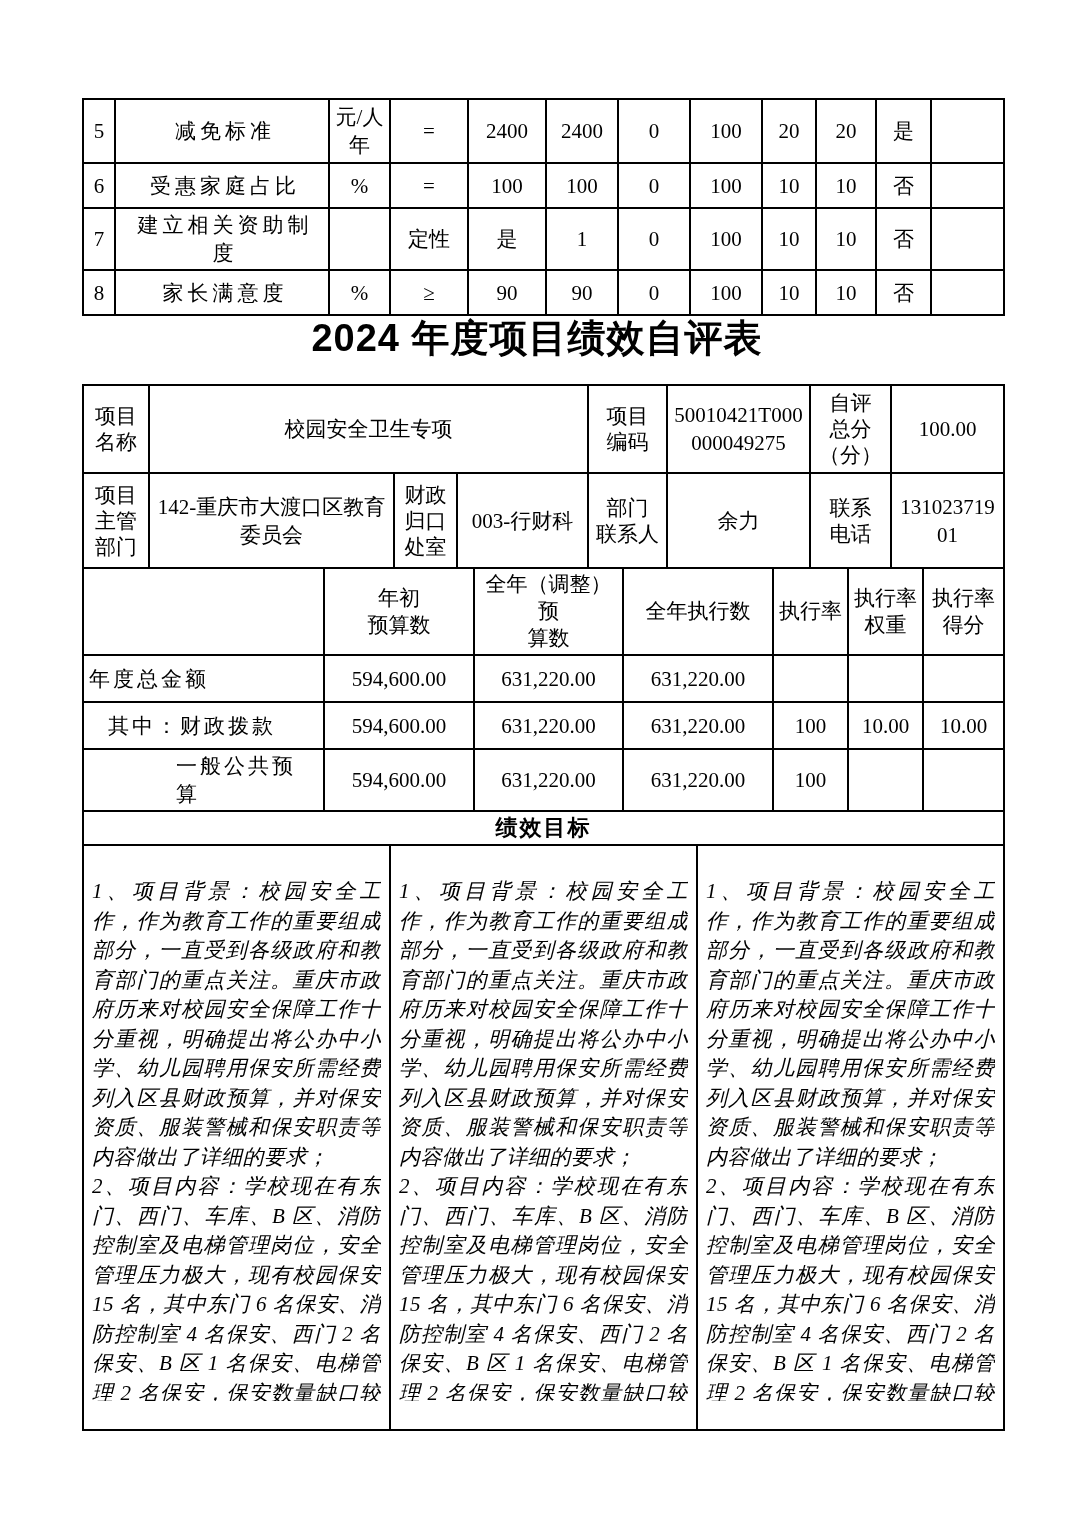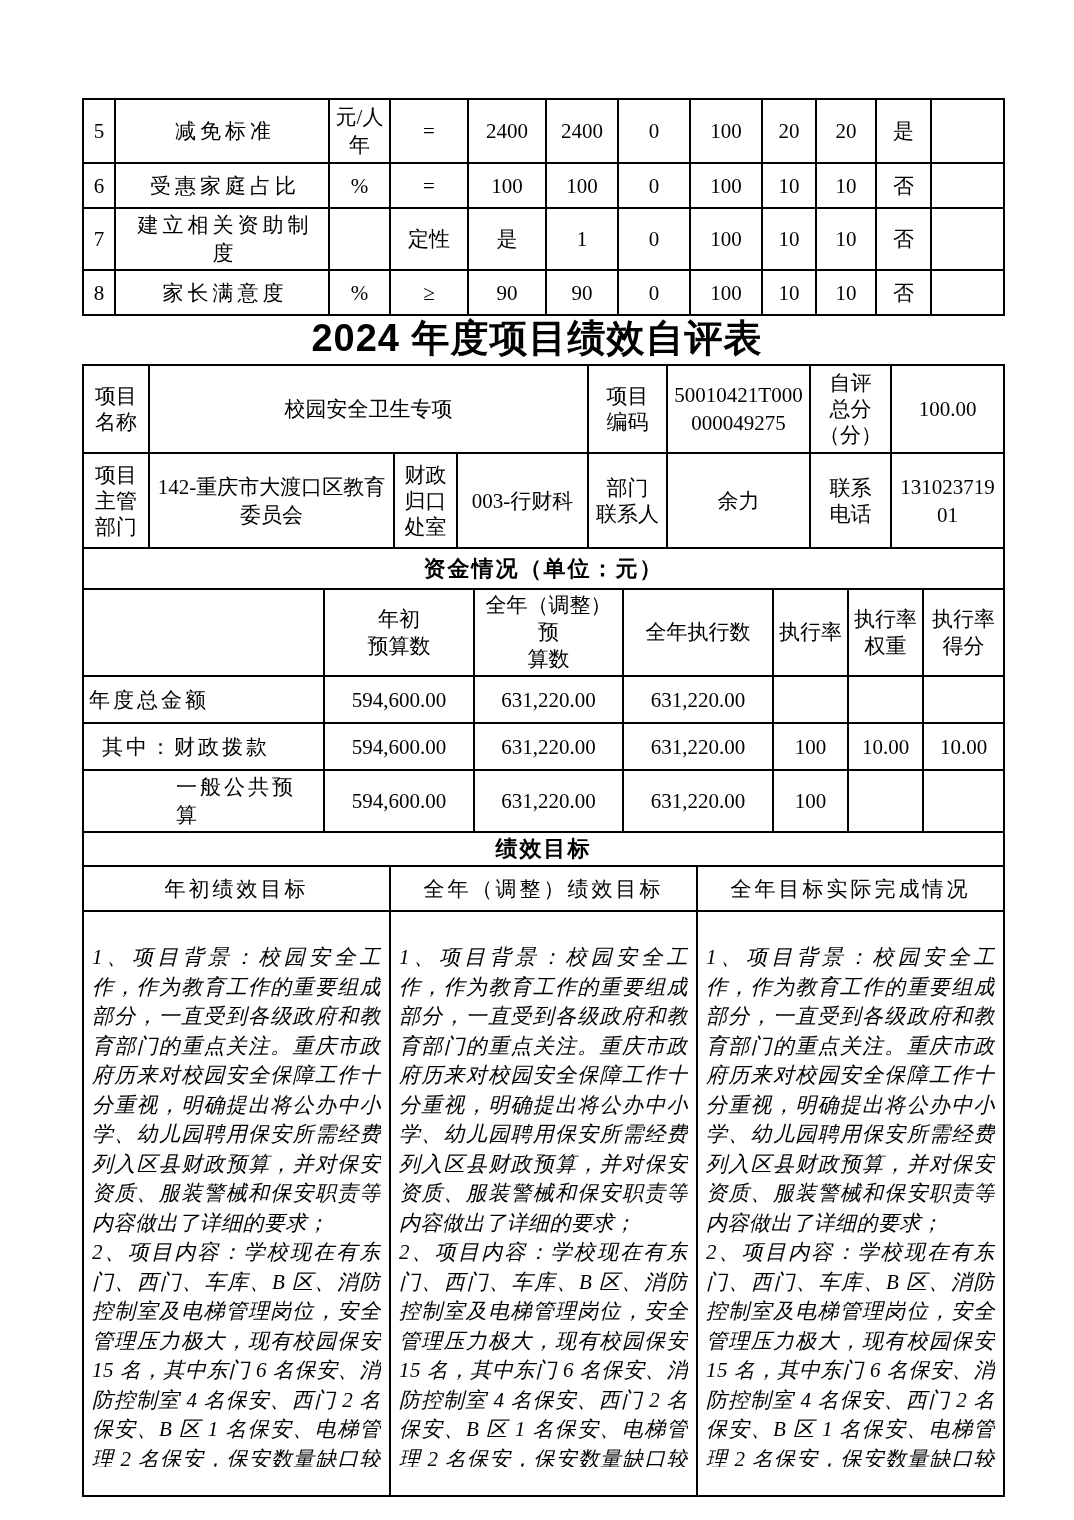--- a/index.html
+++ b/index.html
@@ -21,32 +21,32 @@
   .t-ind tr.r-tall{height:64px;}
   .t-ind tr.r-std{height:45px;}
   .t-ind td.c-name{text-align:center;padding-left:10px;letter-spacing:4px;}
   
   .title{
     position:absolute;left:0;top:316px;width:100%;
     text-align:center;font-family:"Liberation Sans","DejaVu Sans",sans-serif;
     font-weight:bold;font-size:38px;line-height:44px;letter-spacing:1px;
   }
   
-  .main{position:absolute;left:82px;top:364px;width:775px;}
+  .main{position:absolute;left:82px;top:384px;width:775px;}
   .main table{width:921px;}
   .main table + table{margin-top:-2px;}
   .t-info tr.r1{height:88px;}
   .t-info tr.r2{height:95px;}
   .t-info td.lbl{line-height:26px;}
   .sec-hdr{font-weight:bold;font-size:22px;letter-spacing:2px;}
   .t-fund tr.r-sec{height:41px;}
   .t-fund tr.r-hdr{height:61px;}
   .t-fund tr.r-data{height:47px;}
   .t-fund td.f-lbl{text-align:left;letter-spacing:3px;padding-left:5px;}
-  .t-fund td.ind1{padding-left:18px;}
+  .t-fund td.ind1{padding-left:24px;}
   .t-fund td.ind2{padding-left:92px;}
   .t-fund td.hdr-c{line-height:27px;}
   .t-goal tr.r-sec{height:31px;}
   .t-goal tr.r-hdr{height:45px;}
   .t-goal td.g-hdr{letter-spacing:3px;}
   .t-goal tr.r-body{height:532px;}
   .t-goal td.g-body{vertical-align:top;padding:3px 8px 0 8px;font-style:italic;}
   .g-body .clip{
     height:524px;overflow:hidden;
     text-align:justify;text-justify:inter-character;
@@ -187,23 +187,20 @@
       <colgroup>
         <col style="width:241px">
           <col style="width:150px">
           <col style="width:149px">
           <col style="width:150px">
         <col style="width:75px">
           <col style="width:75px">
           <col style="width:81px">
       </colgroup>
       <tbody>
-          <tr class="r-sec">
-        <td colspan="7" class="sec-hdr">资金情况（单位：元）</td>
-      </tr>
       <tr class="r-hdr">
         <td></td>
         <td class="hdr-c">年初
 预算数</td>
         <td class="hdr-c">全年（调整）预
 算数</td>
         <td class="hdr-c">全年执行数</td>
         <td class="hdr-c">执行率</td>
         <td class="hdr-c">执行率
 权重</td>
@@ -242,25 +239,20 @@
 
     <table class="t-goal">
       <colgroup>
         <col style="width:307px">
           <col style="width:307px">
           <col style="width:307px">
       </colgroup>
       <tbody>
           <tr class="r-sec">
         <td colspan="3" class="sec-hdr">绩效目标</td>
-      </tr>
-      <tr class="r-hdr">
-        <td class="g-hdr">年初绩效目标</td>
-        <td class="g-hdr">全年（调整）绩效目标</td>
-        <td class="g-hdr">全年目标实际完成情况</td>
       </tr>
       <tr class="r-body">
         <td class="g-body">
           <div class="clip">1、项目背景：校园安全工作，作为教育工作的重要组成部分，一直受到各级政府和教育部门的重点关注。重庆市政府历来对校园安全保障工作十分重视，明确提出将公办中小学、幼儿园聘用保安所需经费列入区县财政预算，并对保安资质、服装警械和保安职责等内容做出了详细的要求；
 2、项目内容：学校现在有东门、西门、车库、B 区、消防控制室及电梯管理岗位，安全管理压力极大，现有校园保安 15 名，其中东门 6 名保安、消防控制室 4 名保安、西门 2 名保安、B 区 1 名保安、电梯管理 2 名保安，保安数量缺口较大；保安</div>
         </td>
         <td class="g-body">
           <div class="clip">1、项目背景：校园安全工作，作为教育工作的重要组成部分，一直受到各级政府和教育部门的重点关注。重庆市政府历来对校园安全保障工作十分重视，明确提出将公办中小学、幼儿园聘用保安所需经费列入区县财政预算，并对保安资质、服装警械和保安职责等内容做出了详细的要求；
 2、项目内容：学校现在有东门、西门、车库、B 区、消防控制室及电梯管理岗位，安全管理压力极大，现有校园保安 15 名，其中东门 6 名保安、消防控制室 4 名保安、西门 2 名保安、B 区 1 名保安、电梯管理 2 名保安，保安数量缺口较大；保安</div>
         </td>

